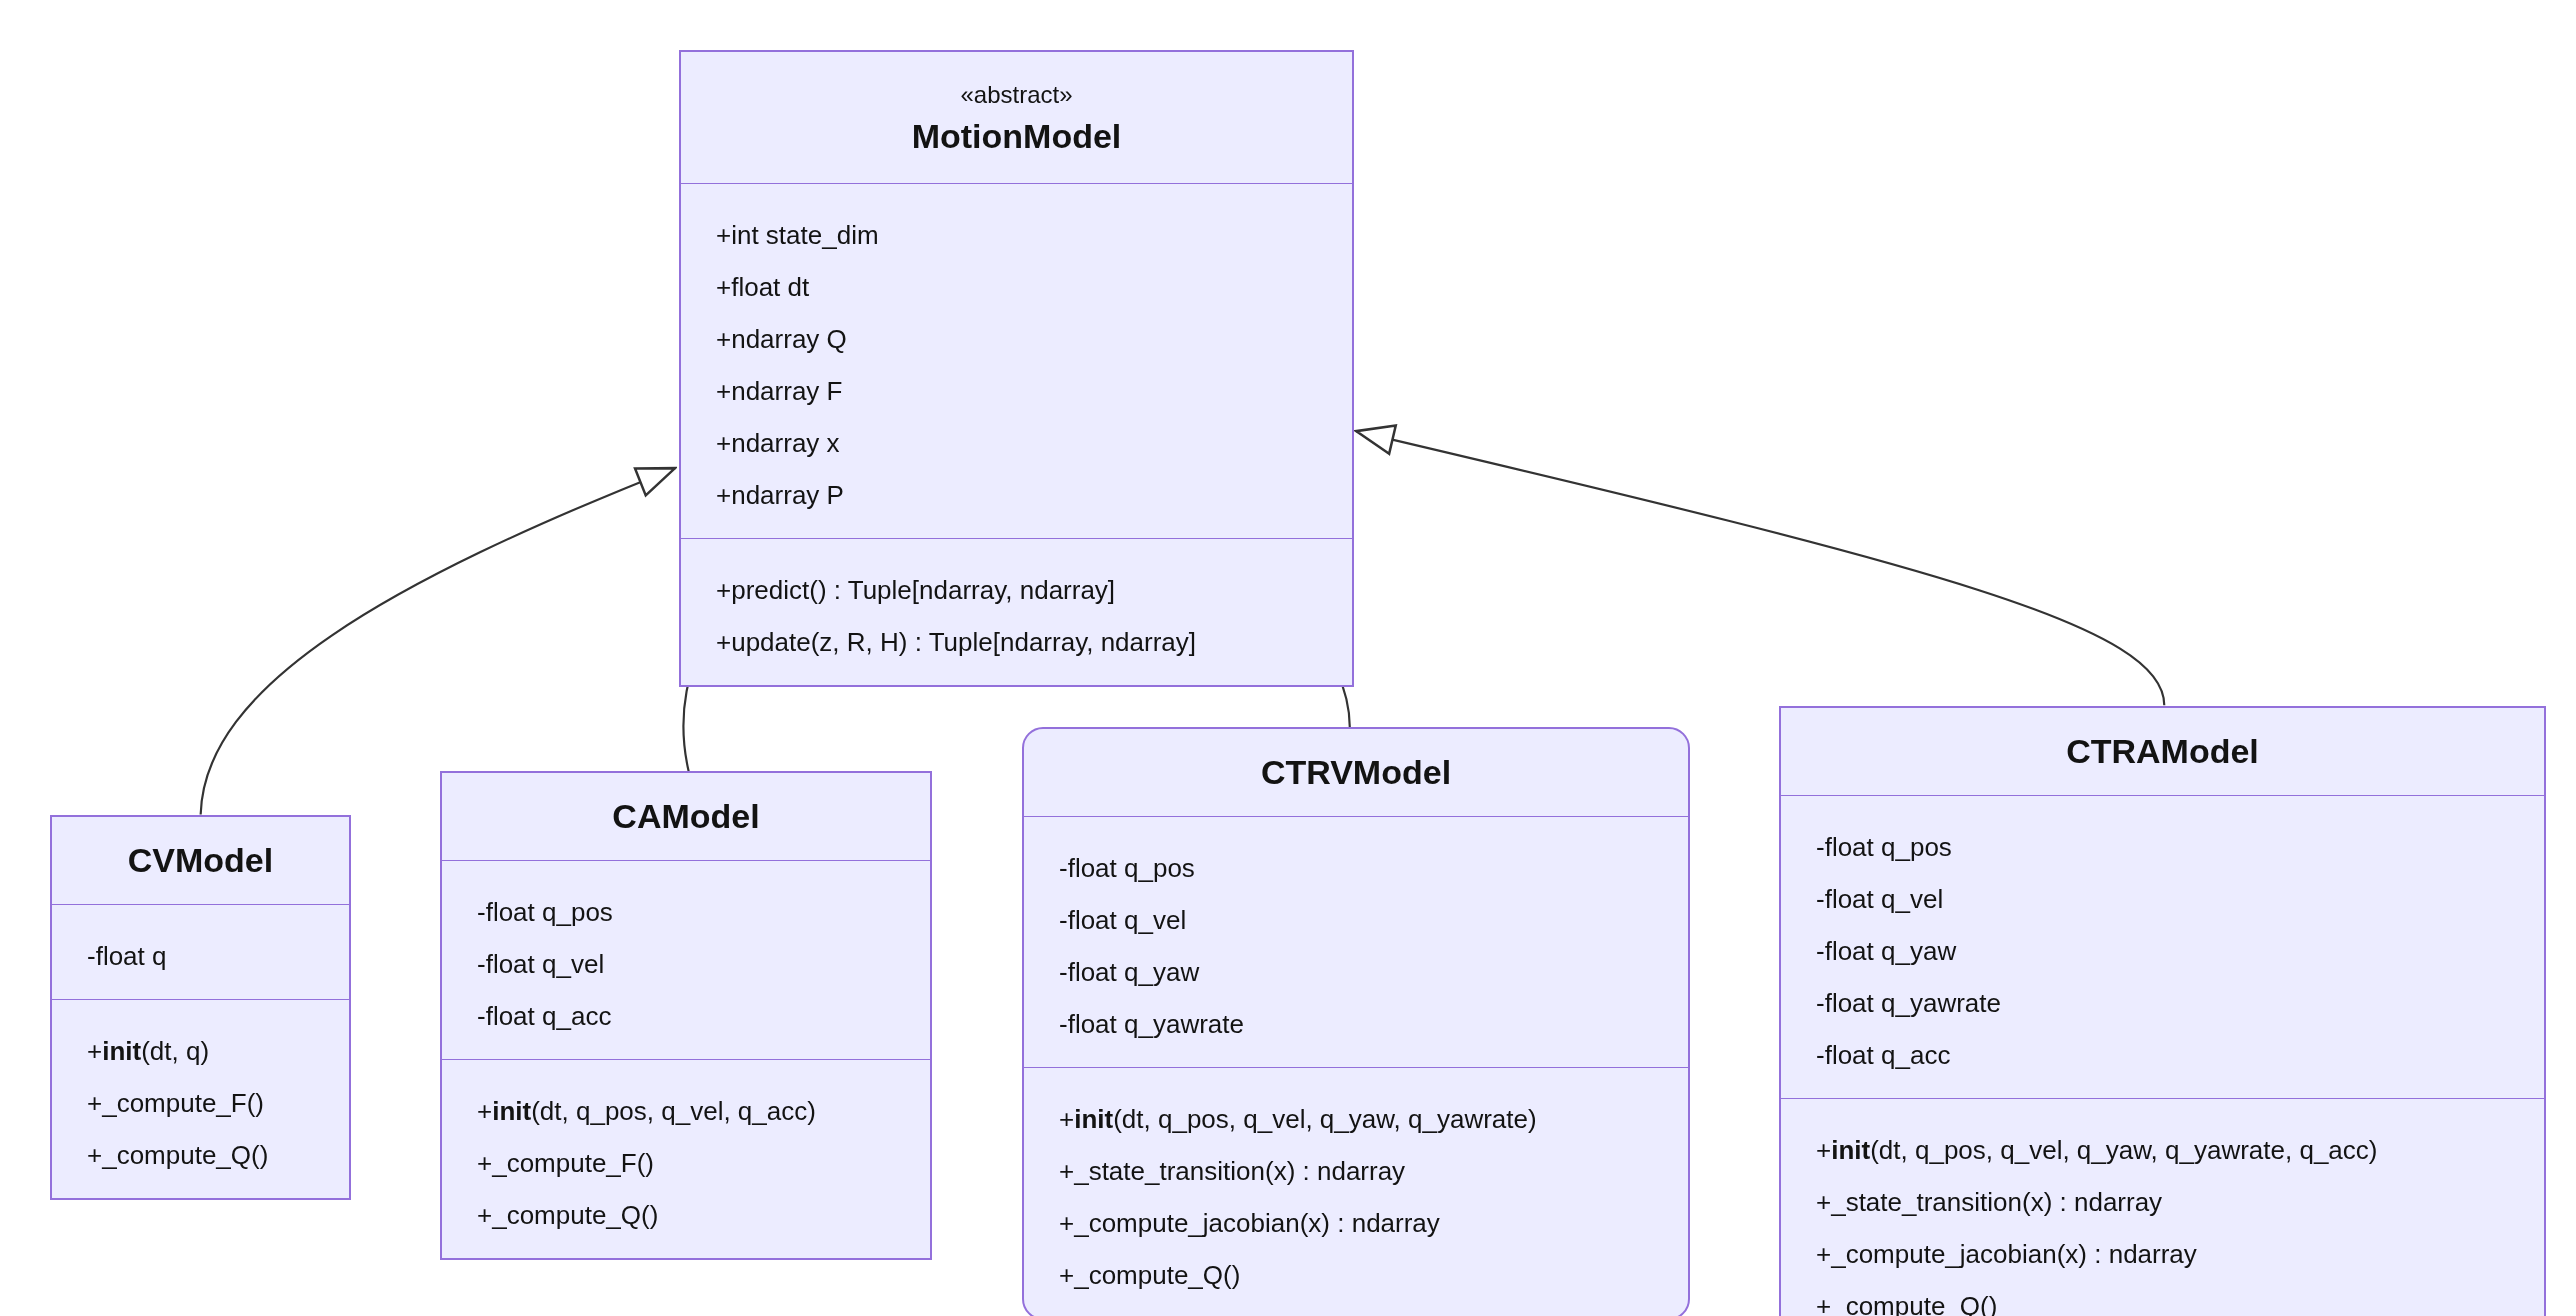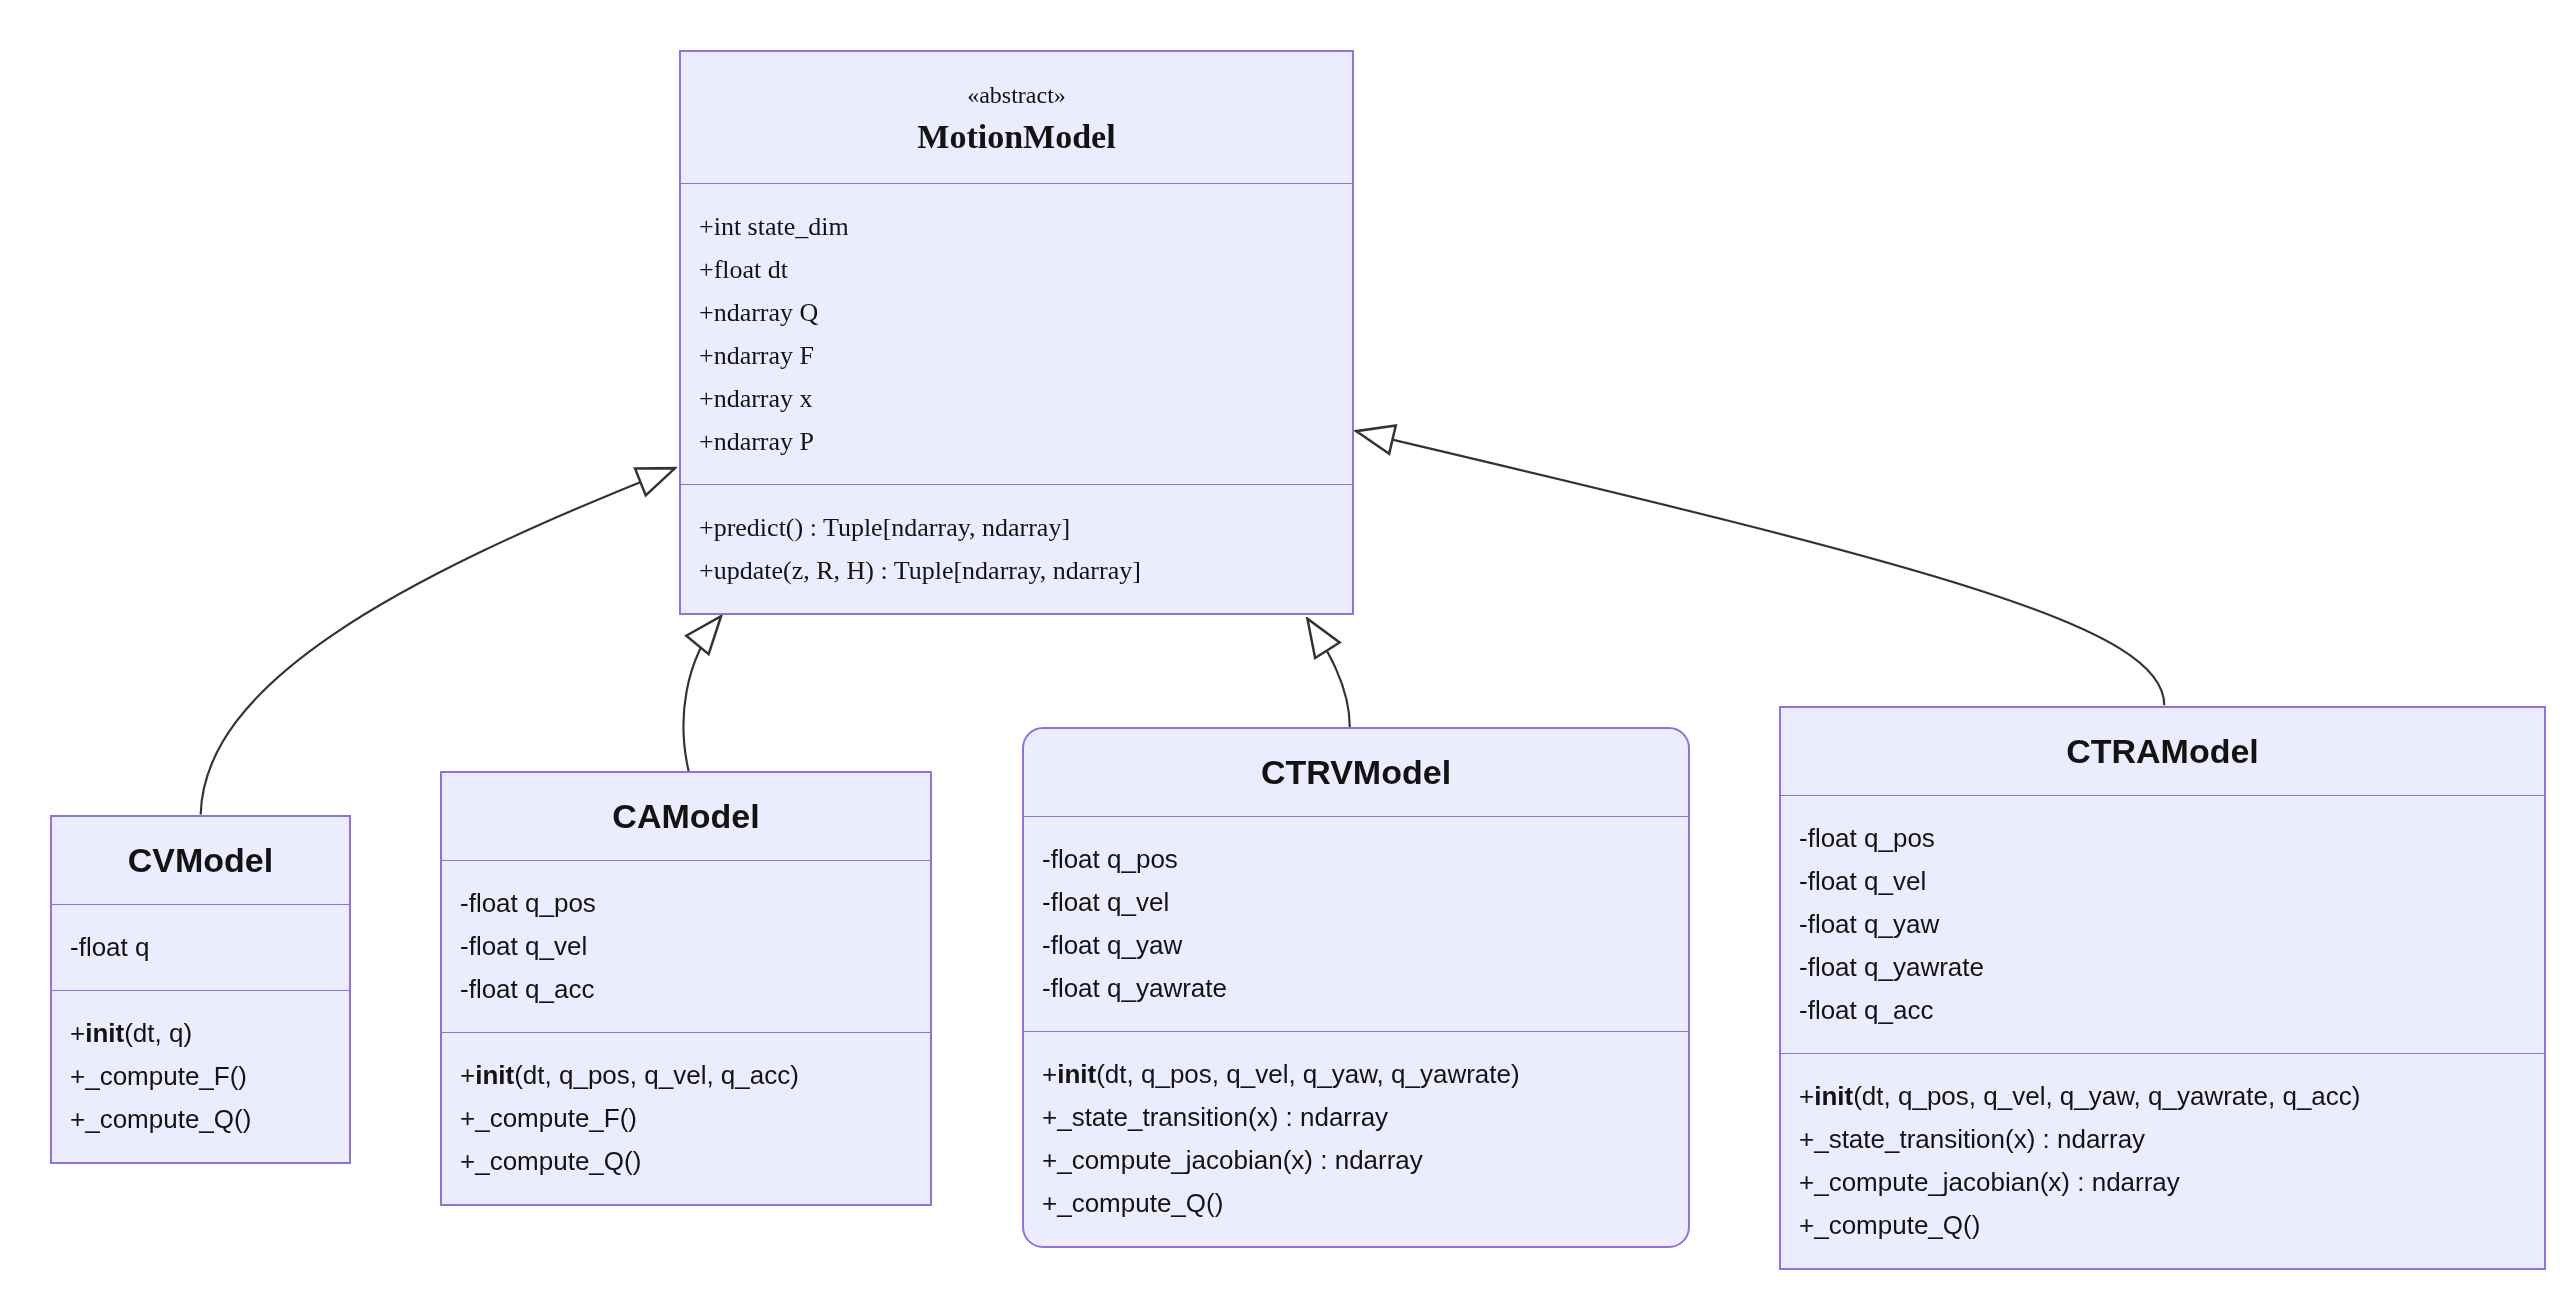--- a/index.html
+++ b/index.html
@@ -24,43 +24,43 @@
   }
   .title-single{height:87px;}
   .title-tall{height:131px;}
   .stereotype{font-size:24px;line-height:38px;font-weight:normal;}
   .class-name{font-size:34px;line-height:45px;font-weight:bold;}
   .compartment{
     border-top:1.8px solid var(--box-border,#9370DB);
     padding:21px 0;
   }
   .member{
-    font-size:26px;line-height:43px;padding:0 18px;
-    white-space:pre;text-align:left;
+    font-size:26px;line-height:43px;padding:0 35px;
+    white-space:pre;text-align:left;margin-top:9px;
   }
   .member b{font-weight:bold;}
 </style>
 </head>
 <body>
 
 <div class="canvas">
 
   <svg class="edges" xmlns="http://www.w3.org/2000/svg" viewBox="0 0 2855 1459" width="2576" height="1316">
     <defs>
       <marker id="hollow-triangle" viewBox="0 0 20 16" refX="19" refY="8" markerWidth="46" markerHeight="37" markerUnits="userSpaceOnUse" orient="auto">
         <path class="tri" d="M1,1 L19,8 L1,15 Z"></path>
       </marker>
     </defs>
     <path class="edge" marker-end="url(#hollow-triangle)" d="M 222 903 C 226 760 430 645 748 519"></path>
     <path class="edge" marker-end="url(#hollow-triangle)" d="M 763 855 C 750 798 758 733 799 683"></path>
     <path class="edge" marker-end="url(#hollow-triangle)" d="M 1496 806 C 1496 758 1468 716 1449 686"></path>
     <path class="edge" marker-end="url(#hollow-triangle)" d="M 2399 782 C 2399 695 2150 630 1503 478"></path>
   </svg>
 
-  <div class="class-box" style="left:679px;top:50px;width:675px;font-family:Liberation Serif, serif;">
+  <div class="class-box" style="left:679px;top:50px;width:675px;">
     <div class="title title-tall">
       <div class="stereotype">«abstract»</div>
       <div class="class-name">MotionModel</div>
     </div>
     <div class="compartment">
         <div class="member"><span>+int state_dim</span></div>
         <div class="member"><span>+float dt</span></div>
         <div class="member"><span>+ndarray Q</span></div>
         <div class="member"><span>+ndarray F</span></div>
         <div class="member"><span>+ndarray x</span></div>

